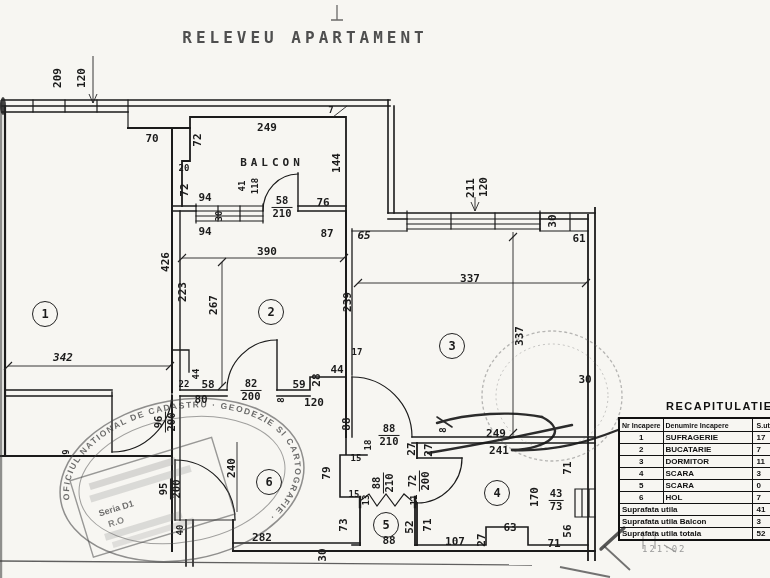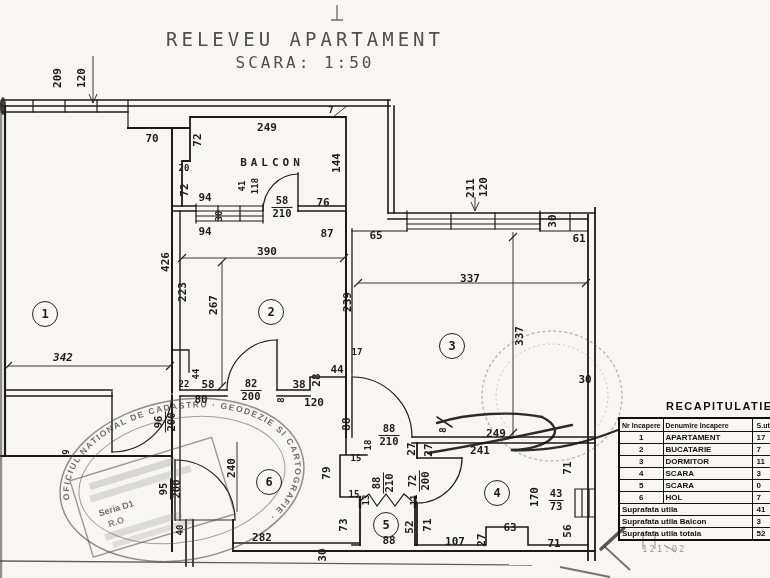--- a/index.html
+++ b/index.html
@@ -1,20 +1,20 @@
 <!DOCTYPE html>
 <html><head>
 <meta charset="utf-8">
 <style>
   html,body{margin:0;padding:0;background:#e8e6e2;}
   #page{position:relative;width:770px;height:578px;background:#f7f6f2;overflow:hidden;
         font-family:"DejaVu Sans Mono",monospace;}
   
   #title-block{position:absolute;left:0;top:28px;width:610px;text-align:center;color:#4f4f4f;}
-  #title-line1{font-size:19px;letter-spacing:4px;font-weight:400;}
+  #title-line1{font-size:16px;letter-spacing:4px;font-weight:700;}
   #title-line2{font-size:16px;letter-spacing:3px;font-weight:400;margin-top:3px;}
   
   .lbl{position:absolute;transform:translate(-50%,-50%);font-size:11px;font-weight:700;
        color:#1b1b1b;white-space:nowrap;line-height:1;}
   .lbl.r{transform:translate(-50%,-50%) rotate(-90deg);}
   .lbl.s{font-size:9px;}
   .frac{position:absolute;transform:translate(-50%,-50%);display:flex;flex-direction:column;
         align-items:center;font-size:10.5px;font-weight:700;color:#1b1b1b;line-height:1.1;}
   .frac.r{transform:translate(-50%,-50%) rotate(-90deg);}
   .frac .b{border-top:1.3px solid #1b1b1b;padding:0 1px;}
@@ -163,21 +163,20 @@
       <rect x="92" y="478" width="105" height="7" fill="#777" opacity="0.22"></rect>
       <text x="96" y="501" font-size="9" fill="#333" opacity="0.7" font-weight="700" font-family="Liberation Sans, sans-serif">Seria D1</text>
       <text x="102" y="514" font-size="9" fill="#333" opacity="0.6" font-weight="700" font-family="Liberation Sans, sans-serif">R.O</text>
       <rect x="95" y="519" width="80" height="7" fill="#777" opacity="0.22"></rect>
       <rect x="100" y="529" width="85" height="6" fill="#777" opacity="0.18"></rect>
     </g>
   </svg>
 
   <div id="title-block">
     <div id="title-line1">RELEVEU APARTAMENT</div>
-    <div id="title-line2">SCARA: 1:50</div>
   </div>
 
   <div id="balcony-label" style="left:272px;top:162px">BALCON</div>
 
   <div id="labels">
       <div class="lbl r" style="left: 57px; top: 78px;">209</div>
       <div class="lbl r" style="left: 81px; top: 78px;">120</div>
       <div class="lbl" style="left: 152px; top: 138px;">70</div>
       <div class="lbl" style="left: 267px; top: 127px;">249</div>
       <div class="lbl s" style="left: 331px; top: 110px;">7</div>
@@ -189,48 +188,48 @@
       <div class="lbl r s" style="left: 255px; top: 186px;">118</div>
       <div class="lbl" style="left: 205px; top: 197px;">94</div>
       <div class="lbl" style="left: 323px; top: 202px;">76</div>
       <div class="lbl r s" style="left: 219px; top: 216px;">30</div>
       <div class="lbl" style="left: 205px; top: 231px;">94</div>
       <div class="lbl" style="left: 327px; top: 233px;">87</div>
       <div class="lbl r" style="left: 470px; top: 188px;">211</div>
       <div class="lbl r" style="left: 483px; top: 187px;">120</div>
       <div class="lbl r" style="left: 552px; top: 221px;">30</div>
       <div class="lbl" style="left: 579px; top: 238px;">61</div>
-      <div class="lbl" style="left: 376px; top: 235px;">65</div>
+      <div class="lbl" style="left: 364px; top: 235px; font-style: italic;">65</div>
       <div class="lbl" style="left: 267px; top: 251px;">390</div>
       <div class="lbl r" style="left: 165px; top: 262px;">426</div>
       <div class="lbl r" style="left: 182px; top: 292px;">223</div>
       <div class="lbl r" style="left: 213px; top: 305px;">267</div>
       <div class="lbl r" style="left: 347px; top: 302px;">239</div>
       <div class="lbl" style="left: 470px; top: 278px;">337</div>
       <div class="lbl r" style="left: 519px; top: 336px;">337</div>
       <div class="lbl" style="left: 585px; top: 379px;">30</div>
       <div class="lbl" style="left: 63px; top: 357px; font-style: italic;">342</div>
       <div class="lbl s" style="left: 184px; top: 355px; margin-top: 29px;">22</div>
       <div class="lbl r s" style="left: 196px; top: 374px;">44</div>
       <div class="lbl" style="left: 208px; top: 384px;">58</div>
       <div class="lbl" style="left: 201px; top: 399px;">80</div>
       <div class="lbl s" style="left: 357px; top: 352px;">17</div>
       <div class="lbl" style="left: 337px; top: 369px;">44</div>
-      <div class="lbl" style="left: 299px; top: 384px;">38</div>
+      <div class="lbl" style="left: 299px; top: 384px;">59</div>
       <div class="lbl r" style="left: 316px; top: 380px;">28</div>
       <div class="lbl r s" style="left: 281px; top: 400px;">8</div>
       <div class="lbl" style="left: 314px; top: 402px;">120</div>
       <div class="lbl r" style="left: 346px; top: 424px;">88</div>
       <div class="lbl r s" style="left: 443px; top: 430px;">8</div>
       <div class="lbl r s" style="left: 368px; top: 445px;">18</div>
       <div class="lbl s" style="left: 356px; top: 458px;">15</div>
       <div class="lbl r" style="left: 411px; top: 449px;">27</div>
       <div class="lbl r" style="left: 428px; top: 450px;">27</div>
       <div class="lbl" style="left: 496px; top: 433px;">249</div>
-      <div class="lbl" style="left: 480px; top: 450px;">241</div>
+      <div class="lbl" style="left: 499px; top: 450px;">241</div>
       <div class="lbl r s" style="left: 66px; top: 452px;">9</div>
       <div class="lbl r" style="left: 231px; top: 468px;">240</div>
       <div class="lbl r" style="left: 567px; top: 468px;">71</div>
       <div class="lbl r" style="left: 326px; top: 473px;">79</div>
       <div class="lbl s" style="left: 354px; top: 494px;">15</div>
       <div class="lbl r s" style="left: 366px; top: 500px;">13</div>
       <div class="lbl r s" style="left: 414px; top: 500px;">11</div>
       <div class="lbl r" style="left: 534px; top: 497px;">170</div>
       <div class="lbl r" style="left: 343px; top: 525px;">73</div>
       <div class="lbl r" style="left: 409px; top: 527px;">52</div>
@@ -290,21 +289,21 @@
       <thead>
         <tr>
           <th class="c-nr">Nr Incapere</th>
           <th class="c-name">Denumire Incapere</th>
           <th class="c-val">S.utila</th>
         </tr>
       </thead>
       <tbody id="recap-body">
           <tr>
             <td class="c-nr">1</td>
-            <td class="c-name">APARTAMENT</td>
+            <td class="c-name">SUFRAGERIE</td>
             <td class="c-val">17</td>
           </tr>
           <tr>
             <td class="c-nr">2</td>
             <td class="c-name">BUCATARIE</td>
             <td class="c-val">7</td>
           </tr>
           <tr>
             <td class="c-nr">3</td>
             <td class="c-name">DORMITOR</td>

